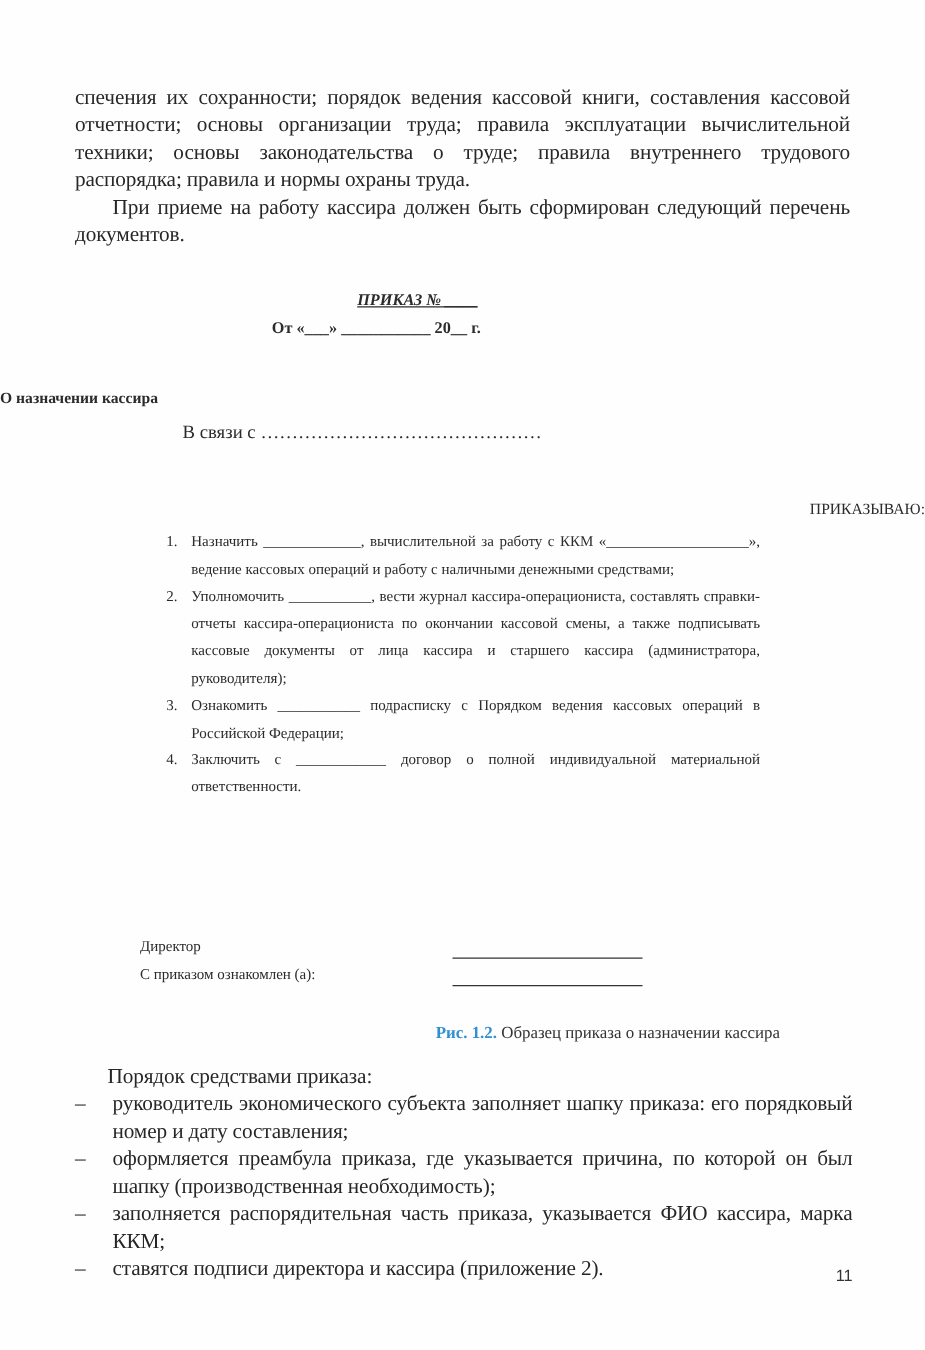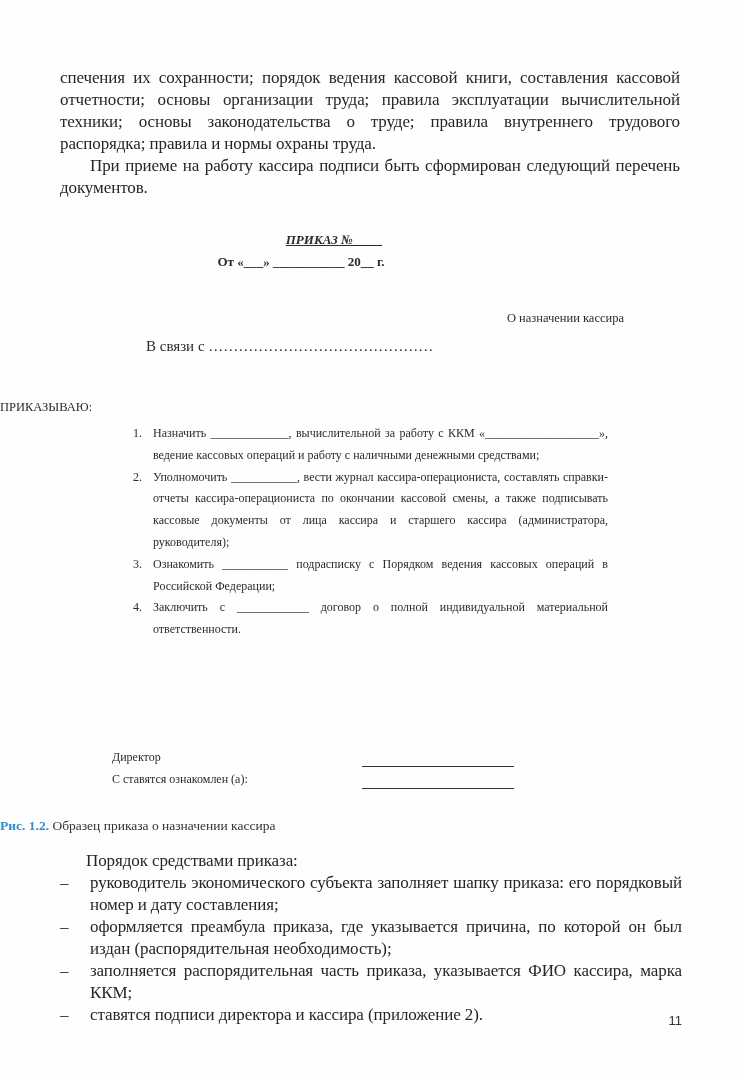--- a/index.html
+++ b/index.html
@@ -66,35 +66,35 @@
       left: 0; width: 602px;
       top: 26px;
       text-align: center;
       font-size: 13px;
       font-weight: bold;
     }
     .order-subject {
       position: absolute;
       left: 0; width: 624px;
       top: 83px;
-      text-align: right;
+      text-align: left;
       font-size: 12.5px;
-      font-weight: normal;
+      font-weight: bold;
     }
     .order-reason {
       position: absolute;
       left: 146px;
       top: 110px;
       font-size: 15px;
     }
     .order-command {
       position: absolute;
       left: 0; width: 740px;
       top: 172px;
-      text-align: left;
+      text-align: right;
       font-size: 12.5px;
     }
     .order-list {
       position: absolute;
       left: 133px;
       top: 195px;
       width: 475px;
       margin: 0;
       padding: 0;
       list-style: none;
@@ -122,21 +122,21 @@
       left: 362px;
       width: 152px;
       border-bottom: 1px solid #333;
       height: 0;
     }
 
     .caption {
       position: absolute;
       left: 0; width: 624px;
       top: 818px;
-      text-align: left;
+      text-align: right;
       font-family: "Liberation Serif", serif;
       font-size: 13.5px;
       color: #333;
     }
     .caption .fig-num {
       color: #2f8fcf;
       font-weight: bold;
     }
 
     .outro {
@@ -180,21 +180,21 @@
       color: #333;
     }
   </style>
 </head>
 <body>
 
 <div class="page">
 
   <div class="intro body-text">
     <p>спечения их сохранности; порядок ведения кассовой книги, составления кассовой отчетности; основы организации труда; правила эксплуатации вычислительной техники; основы законодательства о труде; правила внутреннего трудового распорядка; правила и нормы охраны труда.</p>
-    <p class="indent">При приеме на работу кассира подписи быть сформирован следующий перечень документов.</p>
+    <p class="indent">При приеме на работу кассира должен быть сформирован следующий перечень документов.</p>
   </div>
 
   <div class="figure">
     <div class="order-title">ПРИКАЗ № ____</div>
     <div class="order-date">От «___» ___________ 20__ г.</div>
     <div class="order-subject">О назначении кассира</div>
     <div class="order-reason">В связи с ………………………………………</div>
     <div class="order-command">ПРИКАЗЫВАЮ:</div>
 
     <ol class="order-list">
@@ -211,38 +211,38 @@
         <span>Ознакомить ___________ подрасписку с Порядком ведения кассовых операций в Российской Федерации;</span>
       </li>
       <li>
         <span class="num">4.</span>
         <span>Заключить с ____________ договор о полной индивидуальной материальной ответственности.</span>
       </li>
     </ol>
 
     <div class="order-sign" style="top:522px;">Директор</div>
     <div class="sign-line" style="top:538px;"></div>
-    <div class="order-sign" style="top:544px;">С ставятся ознакомлен (а):</div>
+    <div class="order-sign" style="top:544px;">С приказом ознакомлен (а):</div>
     <div class="sign-line" style="top:560px;"></div>
   </div>
 
   <div class="caption">
     <span class="fig-num">Рис. 1.2.</span><span> Образец приказа о назначении кассира</span>
   </div>
 
   <div class="outro body-text">
     <p class="heading">Порядок средствами приказа:</p>
     <ul>
       <li>
         <span class="dash">–</span>
         <span class="text">руководитель экономического субъекта заполняет шапку приказа: его порядковый номер и дату составления;</span>
       </li>
       <li>
         <span class="dash">–</span>
-        <span class="text">оформляется преамбула приказа, где указывается причина, по которой он был издан (распорядительная необходимость);</span>
+        <span class="text">оформляется преамбула приказа, где указывается причина, по которой он был шапку (производственная необходимость);</span>
       </li>
       <li>
         <span class="dash">–</span>
         <span class="text">заполняется распорядительная часть приказа, указывается ФИО кассира, марка ККМ;</span>
       </li>
       <li>
         <span class="dash">–</span>
         <span class="text">ставятся подписи директора и кассира (приложение  2).</span>
       </li>
     </ul>

